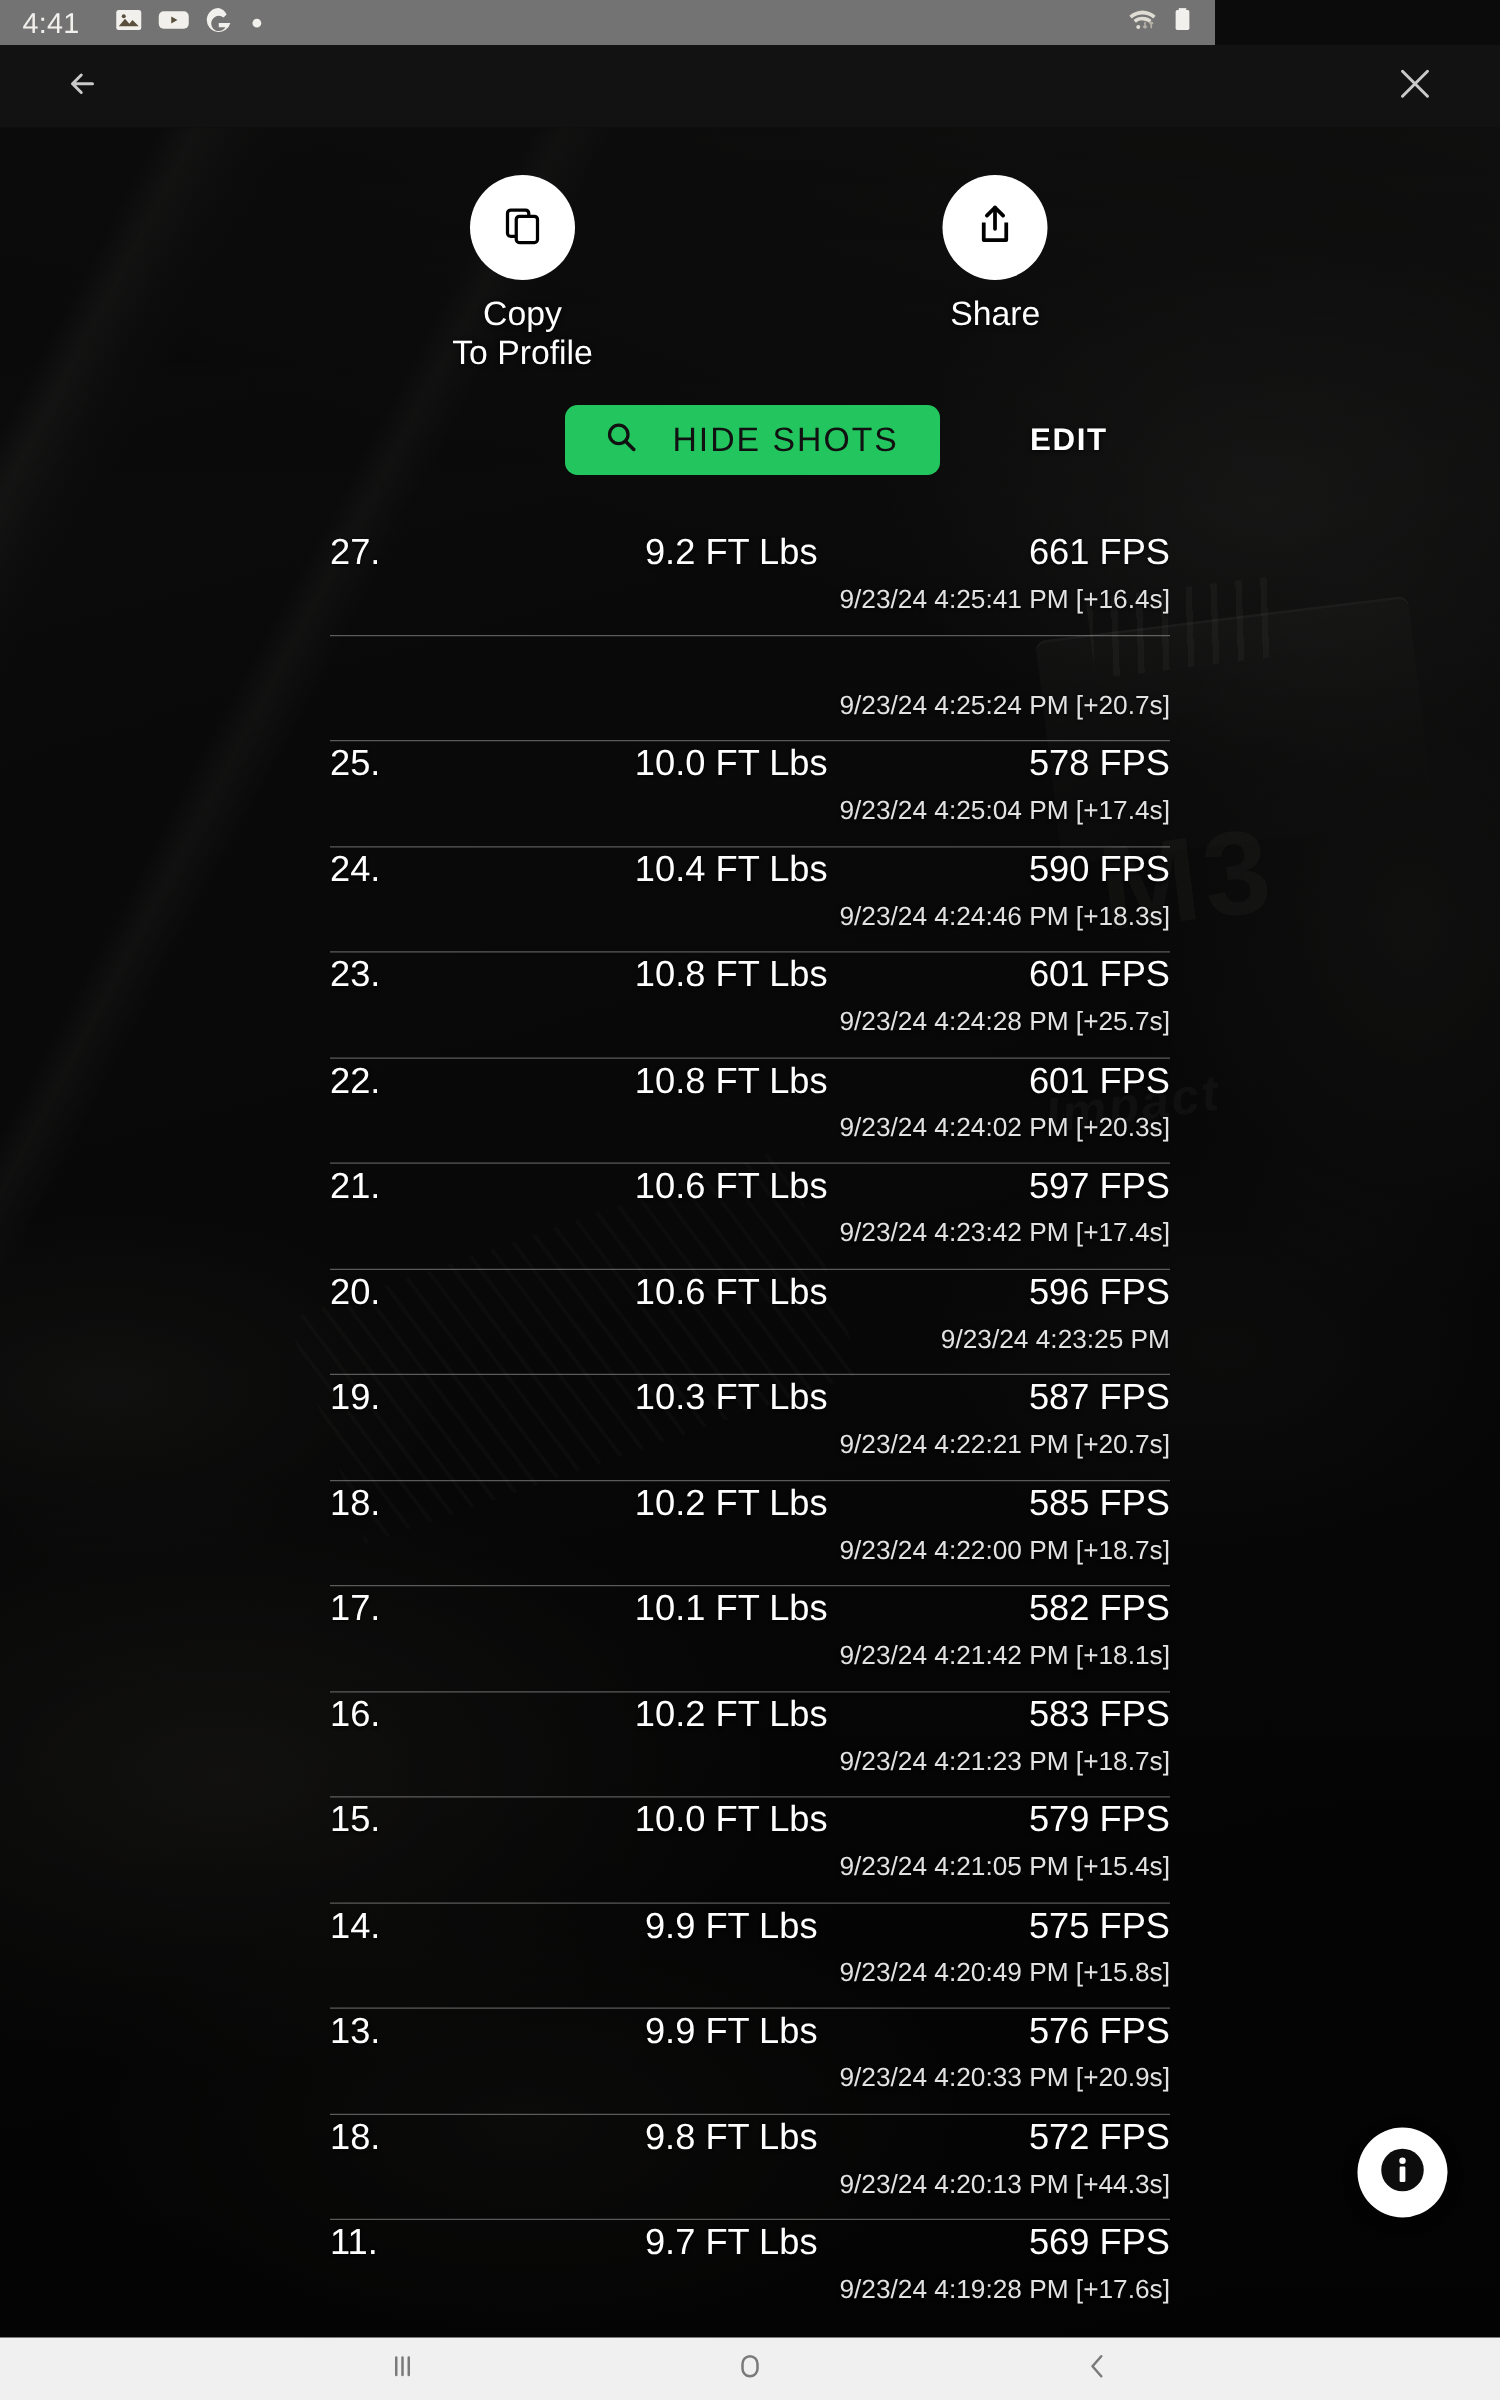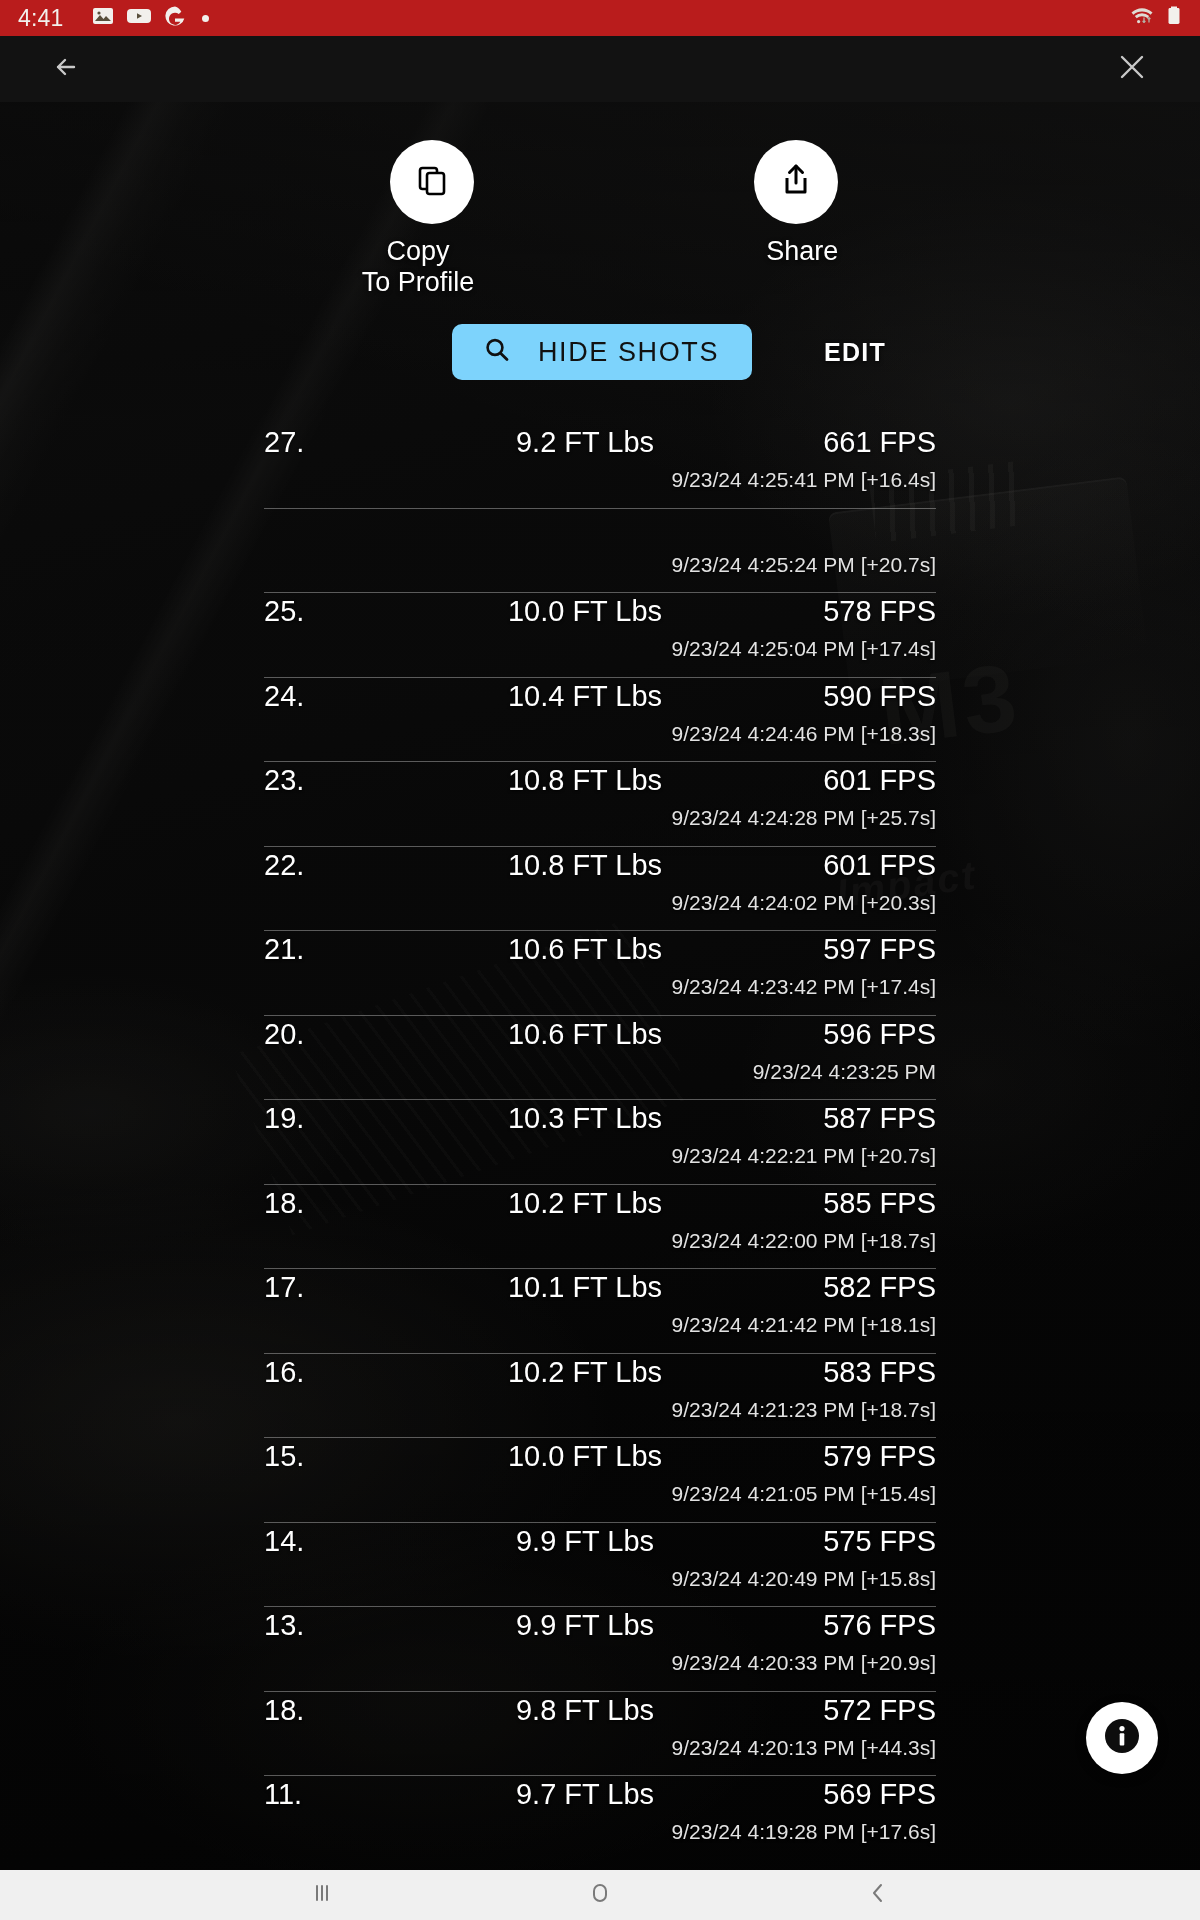--- a/index.html
+++ b/index.html
@@ -14,22 +14,22 @@
   .screen {
     position:relative;
     width:1200px; height:1920px;
     background:#0b0b0b;
     overflow:hidden;
   }
 
   
   .statusbar {
     position:absolute; top:0; left:0;
-    width:1200px; height:36px;
-    background:#b91c1c;
+    width:972px; height:36px;
+    background:#737373;
     display:flex; align-items:center;
     padding:0 18px;
     z-index:40;
   }
   .sb-clock {
     color:#f2f0ec; font-size:23px; font-weight:400;
     letter-spacing:.2px; margin-right:16px;
   }
   .sb-left { display:flex; align-items:center; gap:11px; }
   .sb-right { margin-left:auto; display:flex; align-items:center; gap:9px; }
@@ -123,21 +123,21 @@
     background:linear-gradient(180deg, rgba(0,0,0,.50) 0%, rgba(0,0,0,.34) 18%, rgba(0,0,0,.30) 60%, rgba(0,0,0,.46) 100%);
   }
 
   
   .actions {
     position:absolute; top:140px; left:0; width:1200px;
     display:flex; justify-content:center; gap:280px;
     z-index:20;
   }
   .action {
-    display:flex; flex-direction:column; align-items:flex-end;
+    display:flex; flex-direction:column; align-items:center;
     cursor:pointer;
   }
   .action-circle {
     width:84px; height:84px; border-radius:50%;
     background:#ffffff;
     display:flex; align-items:center; justify-content:center;
   }
   .action-label {
     margin-top:12px;
     color:#ffffff; font-size:27px; line-height:1.16;
@@ -149,21 +149,21 @@
   
   .filterrow {
     position:absolute; top:324px; left:0; width:1200px;
     display:flex; align-items:center;
     padding-left:452px;
     gap:62px;
     z-index:20;
   }
   .pill {
     height:56px; min-width:300px;
-    background:#7dd3fc; border-radius:10px;
+    background:#22c55e; border-radius:10px;
     display:flex; align-items:center;
     padding:0 30px; gap:26px;
     cursor:pointer;
   }
   .pill-label {
     color:#111; font-size:27px; font-weight:500;
     letter-spacing:1.6px;
   }
   .edit-btn {
     color:#ffffff; font-size:25px; font-weight:700;

